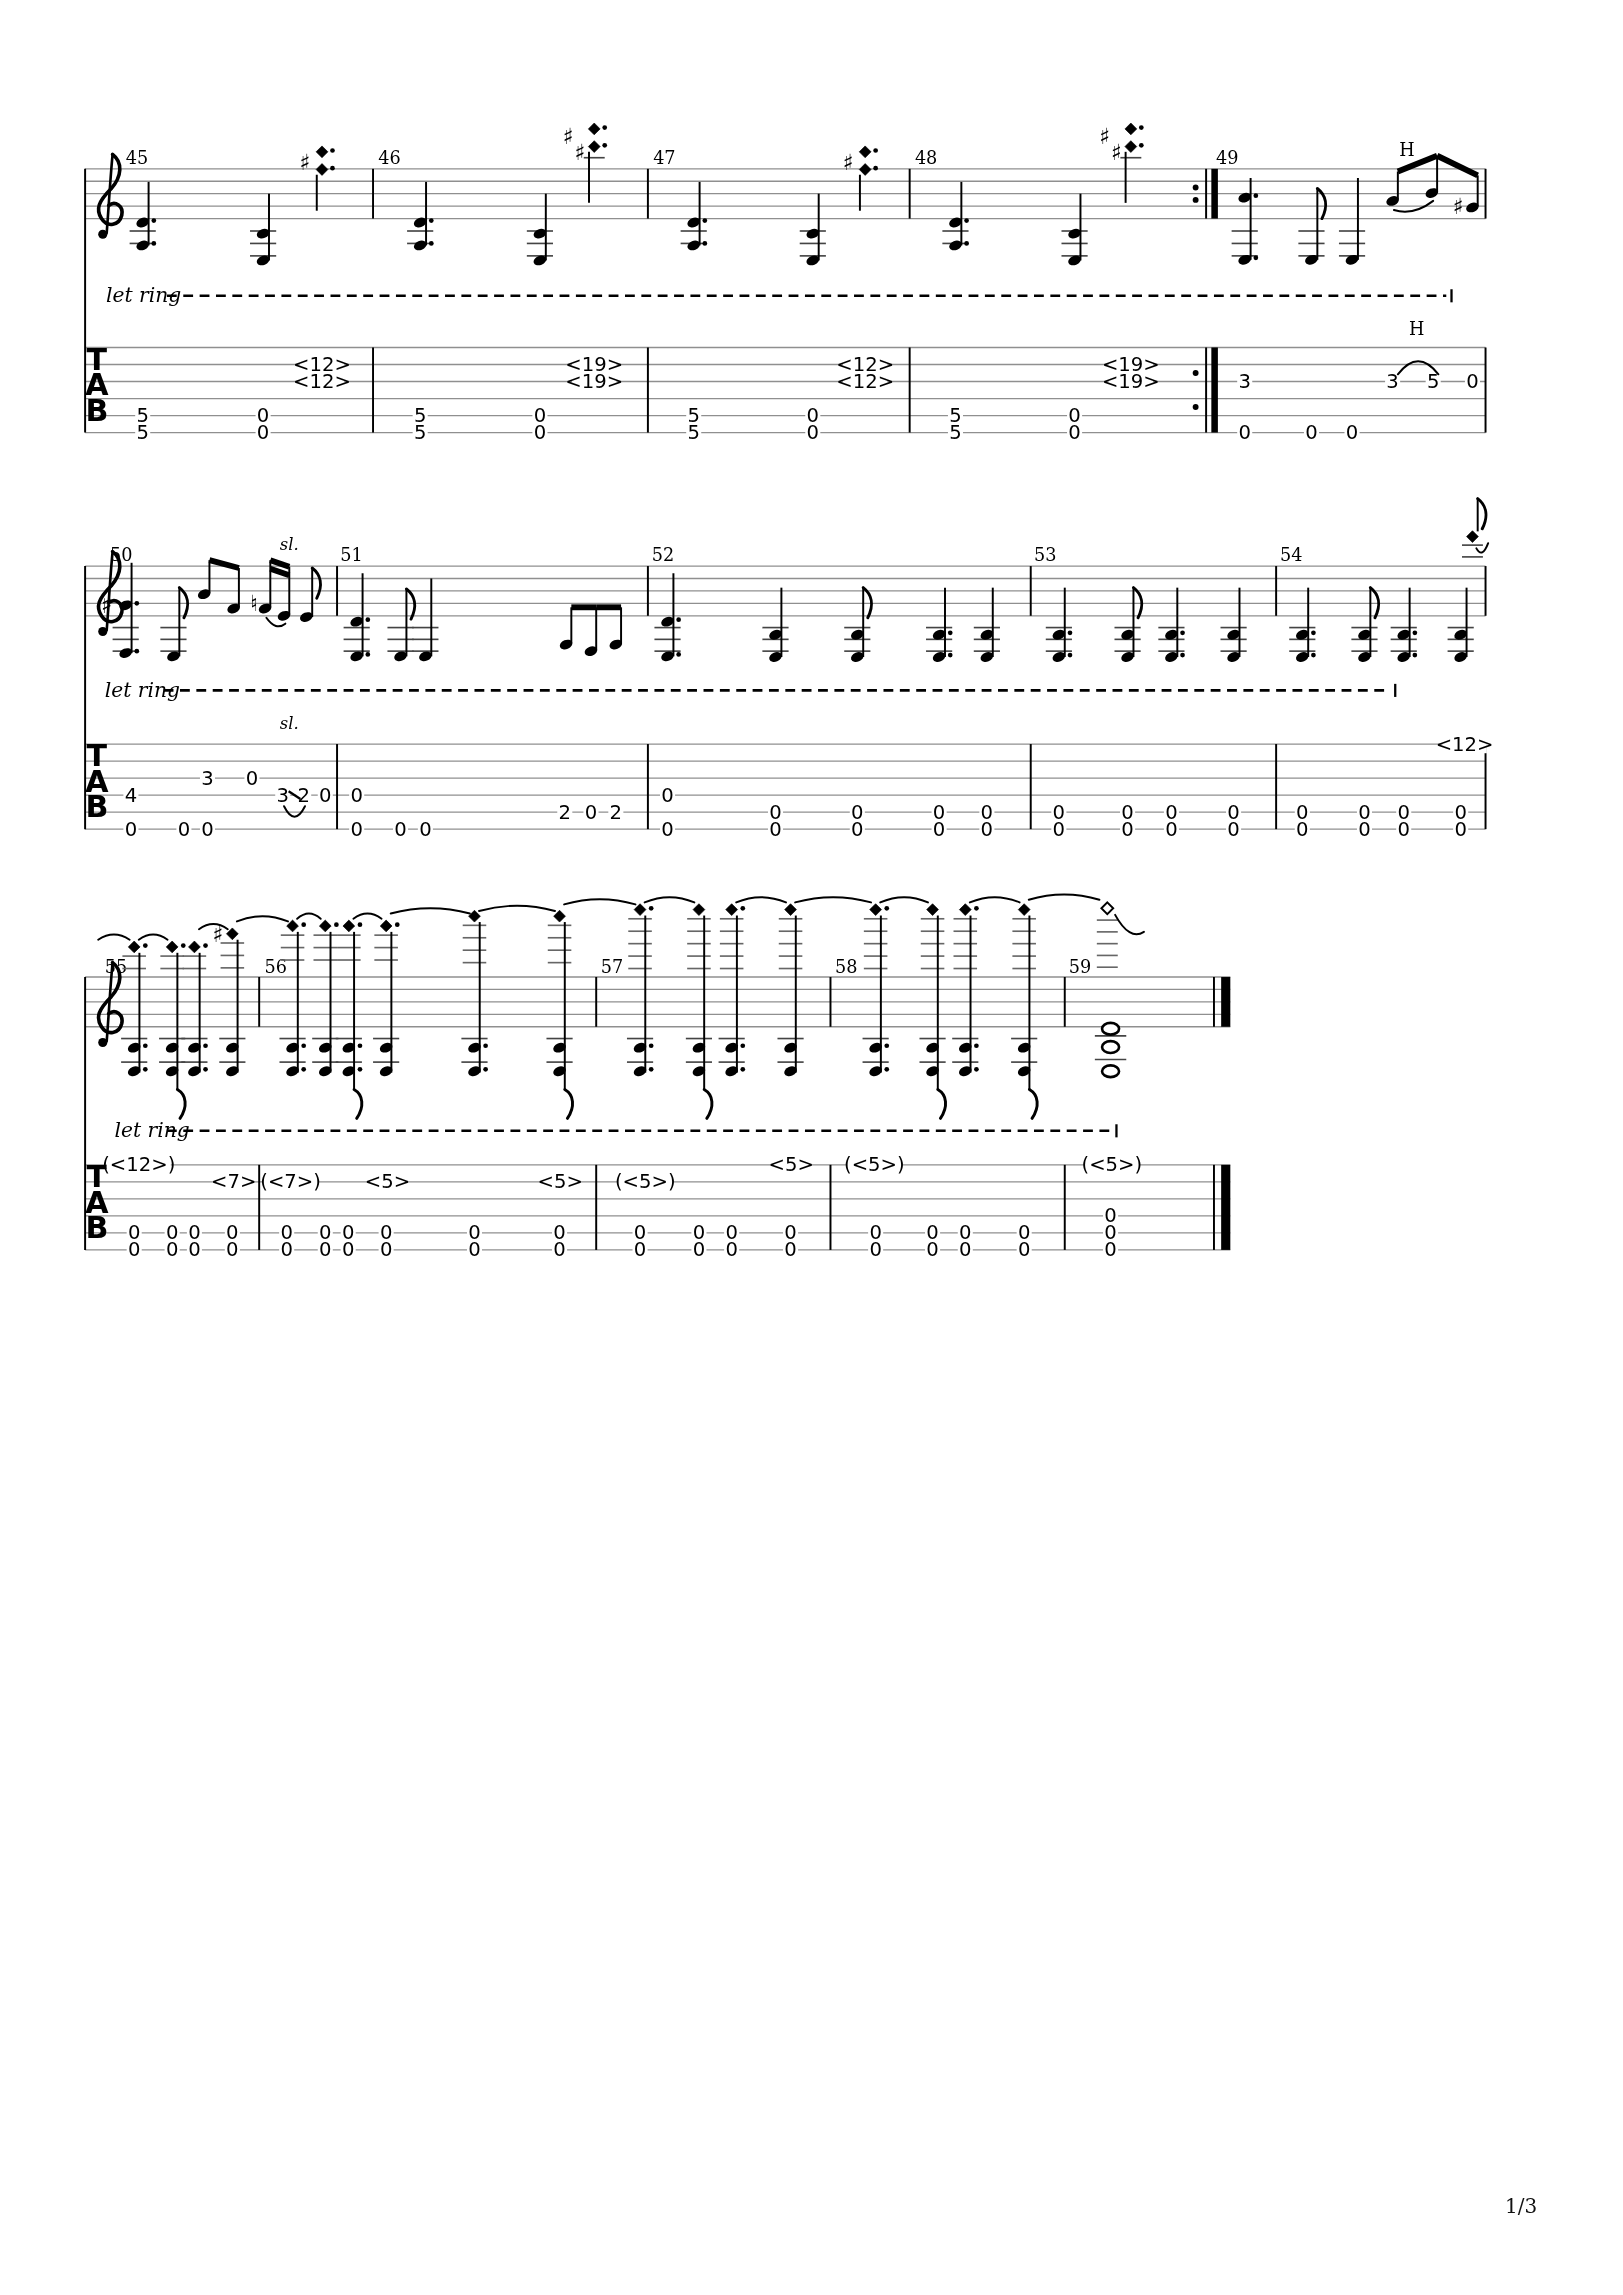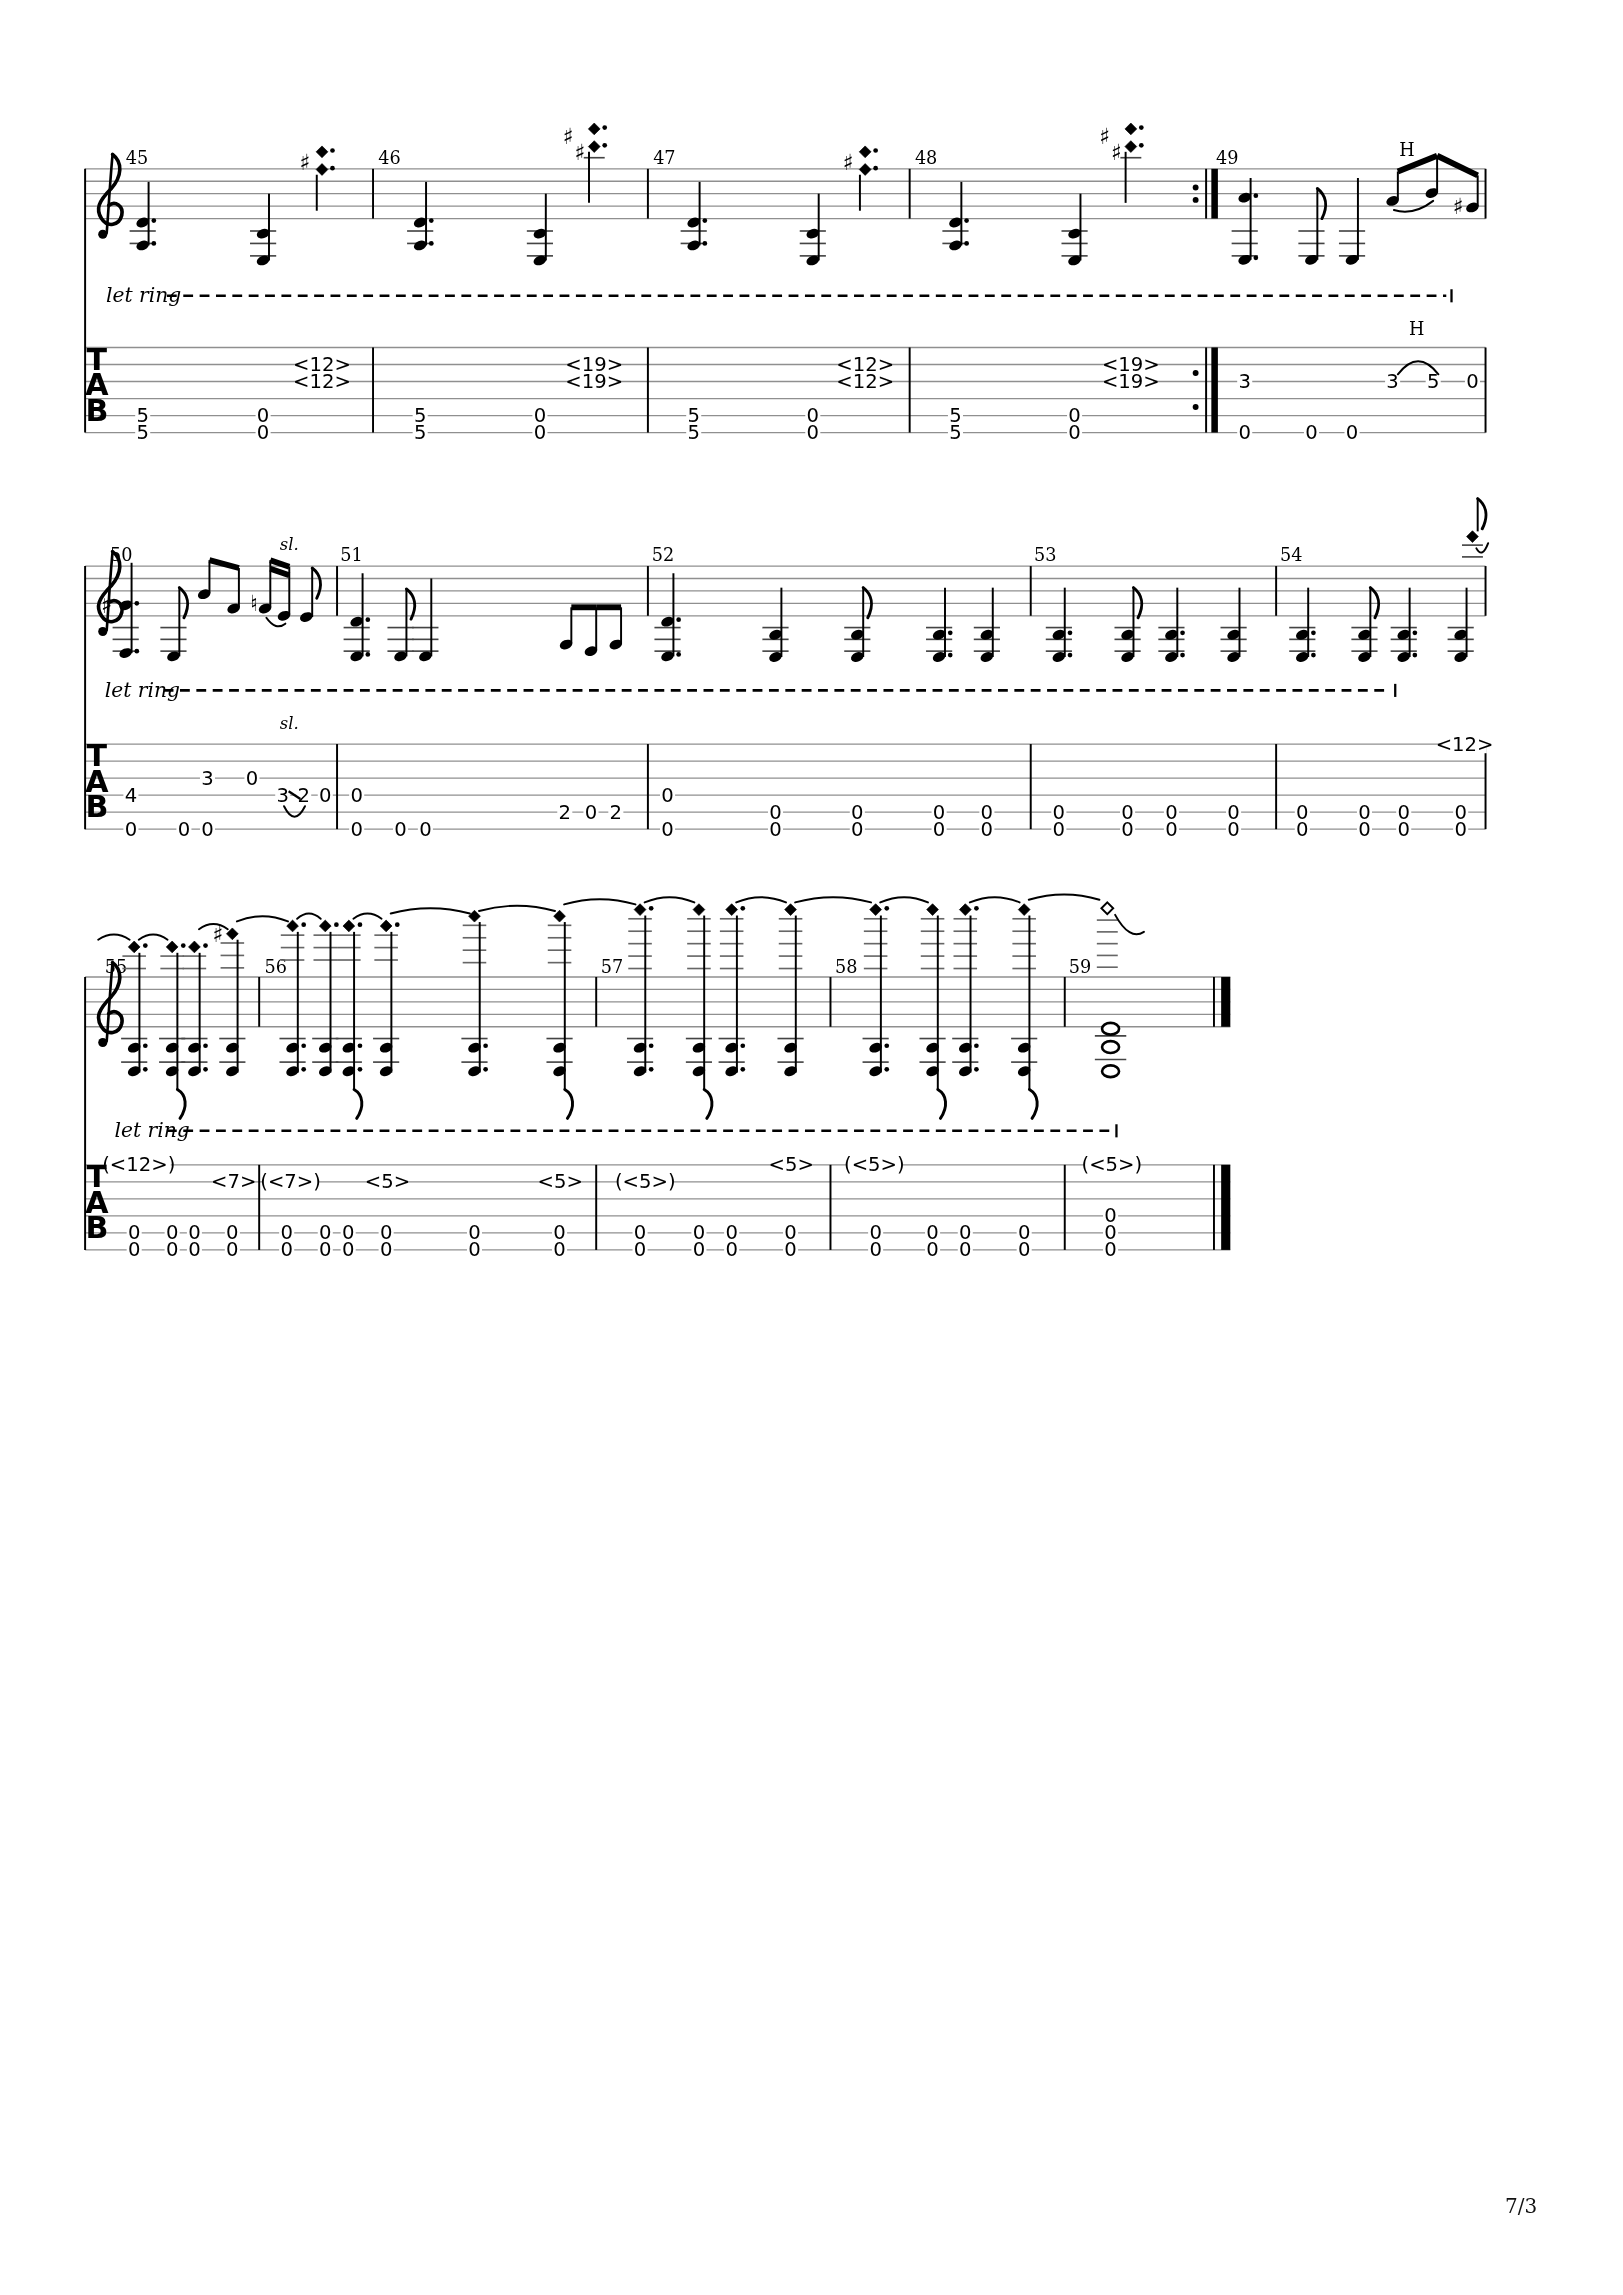--- a/index.html
+++ b/index.html
@@ -881,15 +881,15 @@
       <path d="M597 1396 Q 657.5 1380 718 1396" stroke="#000000" stroke-width="3" fill="none" stroke-linecap="round"></path>
       <path d="M732 1392 Q 790 1376 848 1392" stroke="#000000" stroke-width="3" fill="none" stroke-linecap="round"></path>
       <path d="M862 1382 Q 916.5 1366 971 1382" stroke="#000000" stroke-width="3" fill="none" stroke-linecap="round"></path>
       <path d="M985 1379 Q 1023 1363 1061 1379" stroke="#000000" stroke-width="3" fill="none" stroke-linecap="round"></path>
       <path d="M1125 1379 Q 1163 1363 1201 1379" stroke="#000000" stroke-width="3" fill="none" stroke-linecap="round"></path>
       <path d="M1215 1379 Q 1273 1363 1331 1379" stroke="#000000" stroke-width="3" fill="none" stroke-linecap="round"></path>
       <path d="M1345 1379 Q 1381.5 1363 1418 1379" stroke="#000000" stroke-width="3" fill="none" stroke-linecap="round"></path>
       <path d="M1482 1379 Q 1520 1363 1558 1379" stroke="#000000" stroke-width="3" fill="none" stroke-linecap="round"></path>
       <path d="M1572 1375 Q 1626 1359 1680 1375" stroke="#000000" stroke-width="3" fill="none" stroke-linecap="round"></path>
     </svg>
-  <div class="footer">7/3</div>
+  <div class="footer">1/3</div>
 </div>
 
 
 </body></html>

